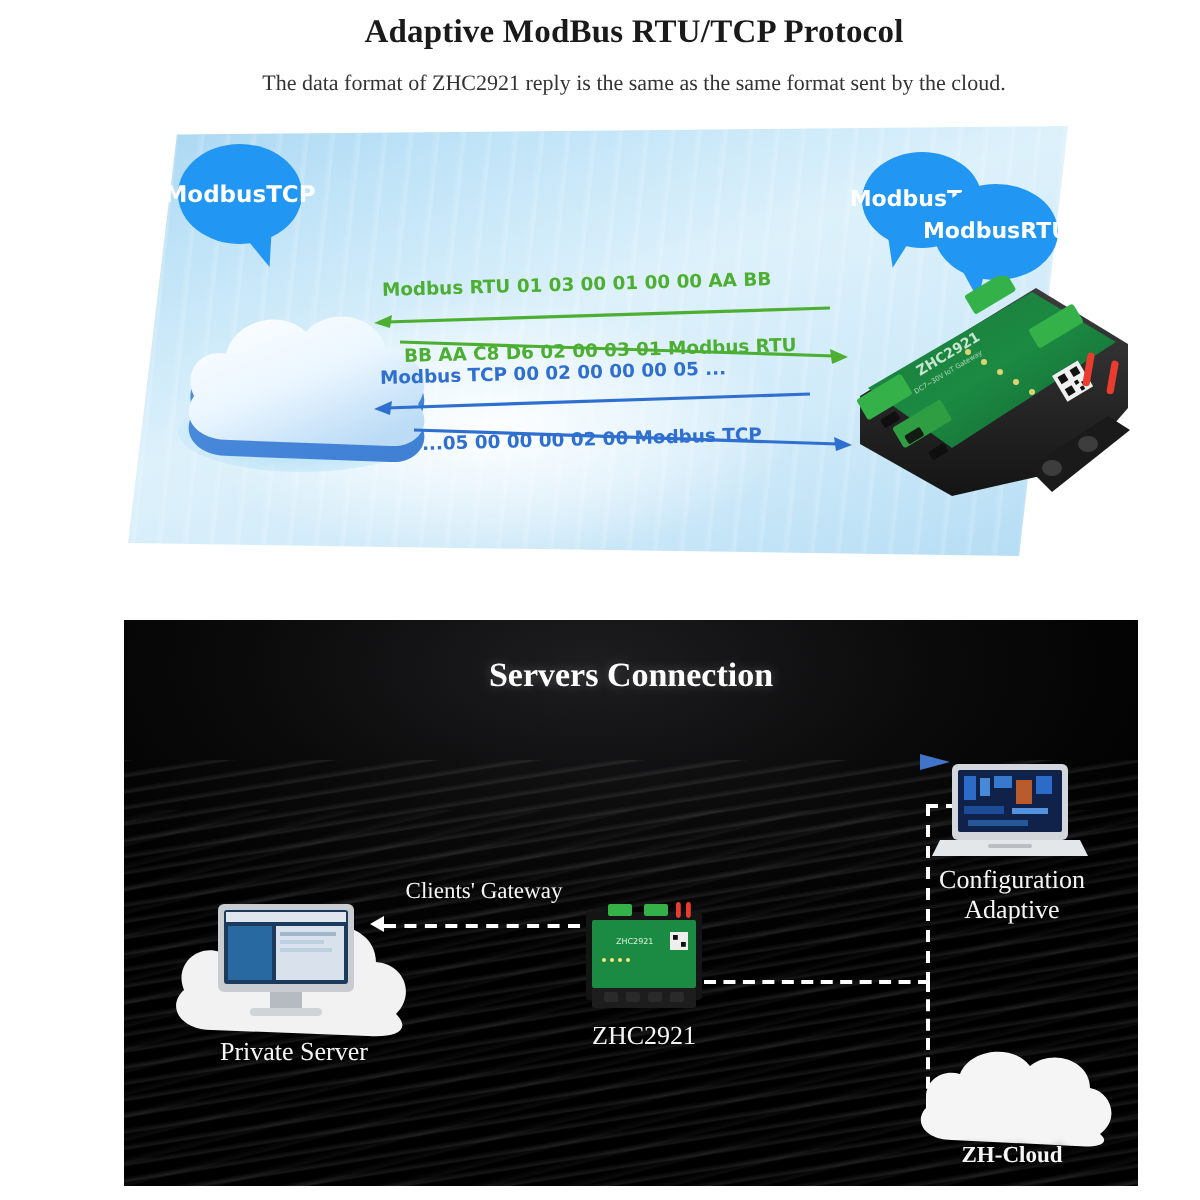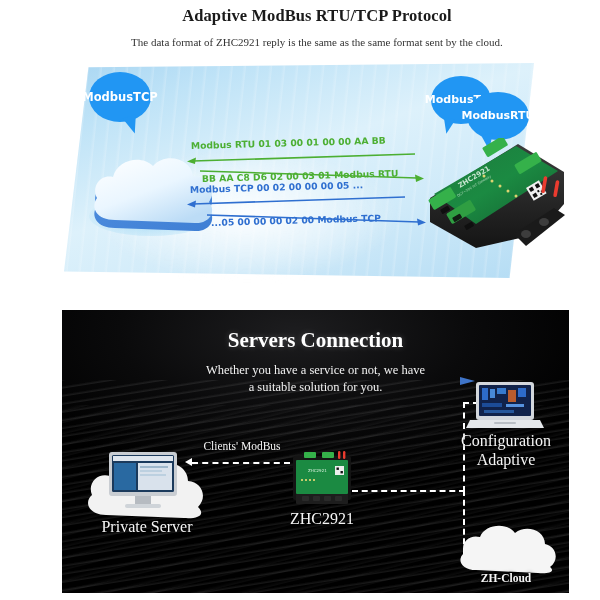--- a/index.html
+++ b/index.html
@@ -135,32 +135,32 @@
       -14deg,
       rgba(255,255,255,0) 0px,
       rgba(255,255,255,0) 7px,
       rgba(255,255,255,0.07) 8px,
       rgba(255,255,255,0.0) 11px);
     opacity: .6;
   }
   .sc-title {
     position: absolute; left: 0; top: 18px; width: 507px; text-align: center;
     font-family: "Liberation Serif", serif; font-weight: bold;
-    font-size: 21px; color: #fff;
+    font-size: 17px; color: #fff;
     text-shadow: 0 0 6px rgba(255,255,255,0.25);
   }
   .sc-sub {
     position: absolute; left: 0; top: 52px; width: 507px; text-align: center;
     font-family: "Liberation Serif", serif;
     font-size: 12.5px; color: #f2f2f2; line-height: 1.35;
   }
   .dk-label {
     position: absolute;
     font-family: "Liberation Serif", serif;
-    color: #f5f5f5; font-size: 16px; text-align: center;
+    color: #f5f5f5; font-size: 13px; text-align: center;
     text-shadow: 0 0 4px rgba(0,0,0,0.9);
     white-space: nowrap;
   }
   .dk-label.big { font-size: 11.5px; }
   .dk-label.multi { white-space: normal; line-height: 1.18; }
 
   .dash-h {
     position: absolute; height: 0;
     border-top: 2px dashed #ffffff;
   }
@@ -305,45 +305,41 @@
       <rect x="30" y="80" width="9" height="5" rx="1" transform="rotate(-31 30 80)"></rect>
       <rect x="42" y="88" width="9" height="5" rx="1" transform="rotate(-31 42 88)"></rect>
     </g>
   </svg>
 
   <div class="dark-panel">
     <div class="dark-streaks"></div>
     <div class="dark-streaks2"></div>
 
     <div class="sc-title">Servers Connection</div>
-    <div class="sc-sub">
-      <span>Whether you have a service or not, we have</span><br>
-      <span>a suitable solution for you.</span>
-    </div>
 
     <svg style="position:absolute; left:18px; top:135px; width:130px; height:82px;" viewBox="0 0 130 82">
       <path d="M26 70 C10 70 3 58 12 50 C7 38 18 27 30 31 C36 14 62 11 72 24 C85 12 108 19 108 36 C122 37 128 52 118 62 C126 70 118 74 104 73 Z" fill="#f2f2f2"></path>
     </svg>
     <svg style="position:absolute; left:45px; top:140px; width:72px; height:62px;" viewBox="0 0 72 62">
       <rect x="2" y="2" width="68" height="44" rx="3" fill="#c9cdd2"></rect>
       <rect x="5" y="5" width="62" height="37" rx="1.5" fill="#1b3a5c"></rect>
       <rect x="6" y="6" width="60" height="5" fill="#dfe6ee"></rect>
       <rect x="7" y="13" width="22" height="27" fill="#2b6fa8" opacity="0.9"></rect>
       <rect x="31" y="13" width="34" height="27" fill="#e9f1f8" opacity="0.92"></rect>
       <rect x="33" y="16" width="28" height="2" fill="#9fb8cc"></rect>
       <rect x="33" y="20" width="22" height="2" fill="#bcd0e0"></rect>
       <rect x="33" y="24" width="26" height="2" fill="#bcd0e0"></rect>
       <rect x="28" y="46" width="16" height="8" fill="#b6bbc1"></rect>
       <rect x="18" y="54" width="36" height="4" rx="2" fill="#cfd4d9"></rect>
     </svg>
     <div class="dk-label" style="left:30px; top:208px; width:110px;">Private Server</div>
 
     <div class="dash-h" style="left:130px; top:152px; width:98px;"></div>
     <div class="tri tri-left" style="left:123px; top:148px;"></div>
-    <div class="dk-label big" style="left:126px; top:130px; width:108px;">Clients' ModBus</div>
+    <div class="dk-label big" style="left:126px; top:130px; width:108px;">Clients' Gateway</div>
 
     <svg style="position:absolute; left:228px; top:140px; width:64px; height:62px;" viewBox="0 0 64 62">
       <rect x="3" y="6" width="58" height="44" rx="2" fill="#141414"></rect>
       <rect x="6" y="10" width="52" height="34" rx="1" fill="#1b8a42"></rect>
       <rect x="14" y="2" width="12" height="6" rx="1" fill="#35b14a"></rect>
       <rect x="32" y="2" width="12" height="6" rx="1" fill="#35b14a"></rect>
       <rect x="48" y="1" width="2.4" height="8" rx="1.2" fill="#ea3b2f"></rect>
       <rect x="53" y="1" width="2.4" height="8" rx="1.2" fill="#ea3b2f"></rect>
       <text x="18" y="22" fill="#d9f2de" font-family="DejaVu Sans, sans-serif" font-size="4">ZHC2921</text>
       <rect x="45" y="16" width="9" height="9" fill="#eee"></rect>

